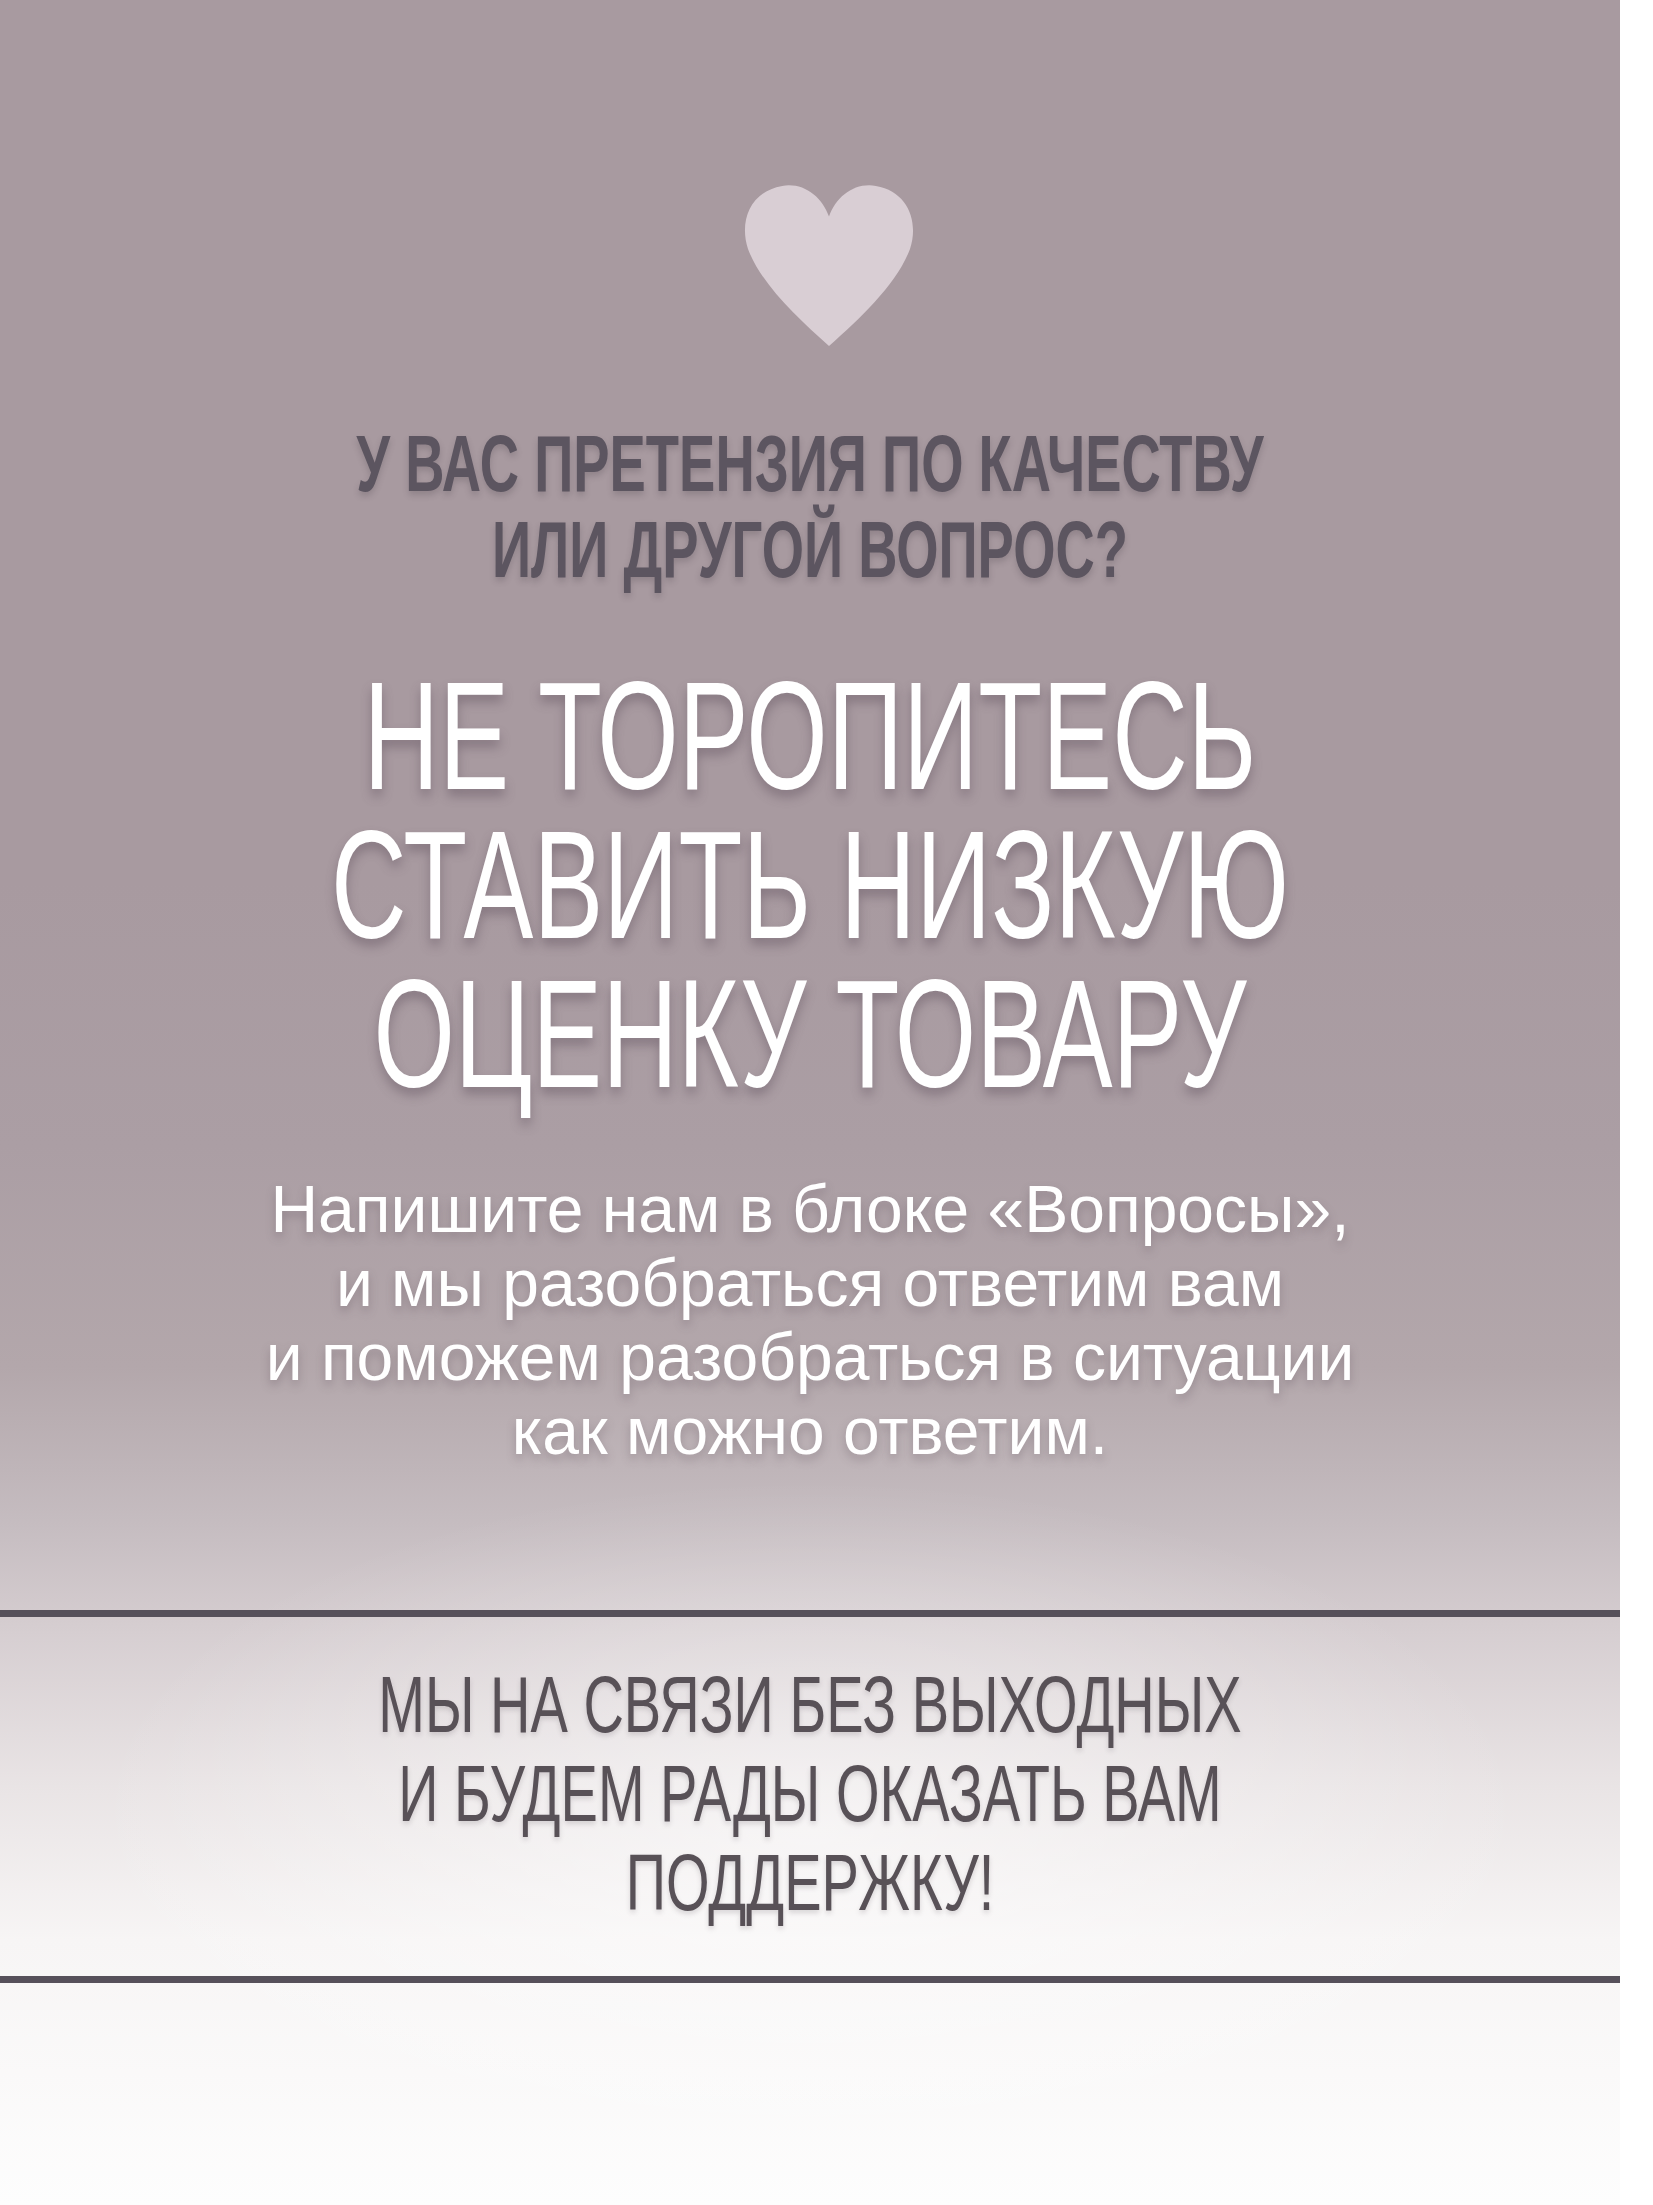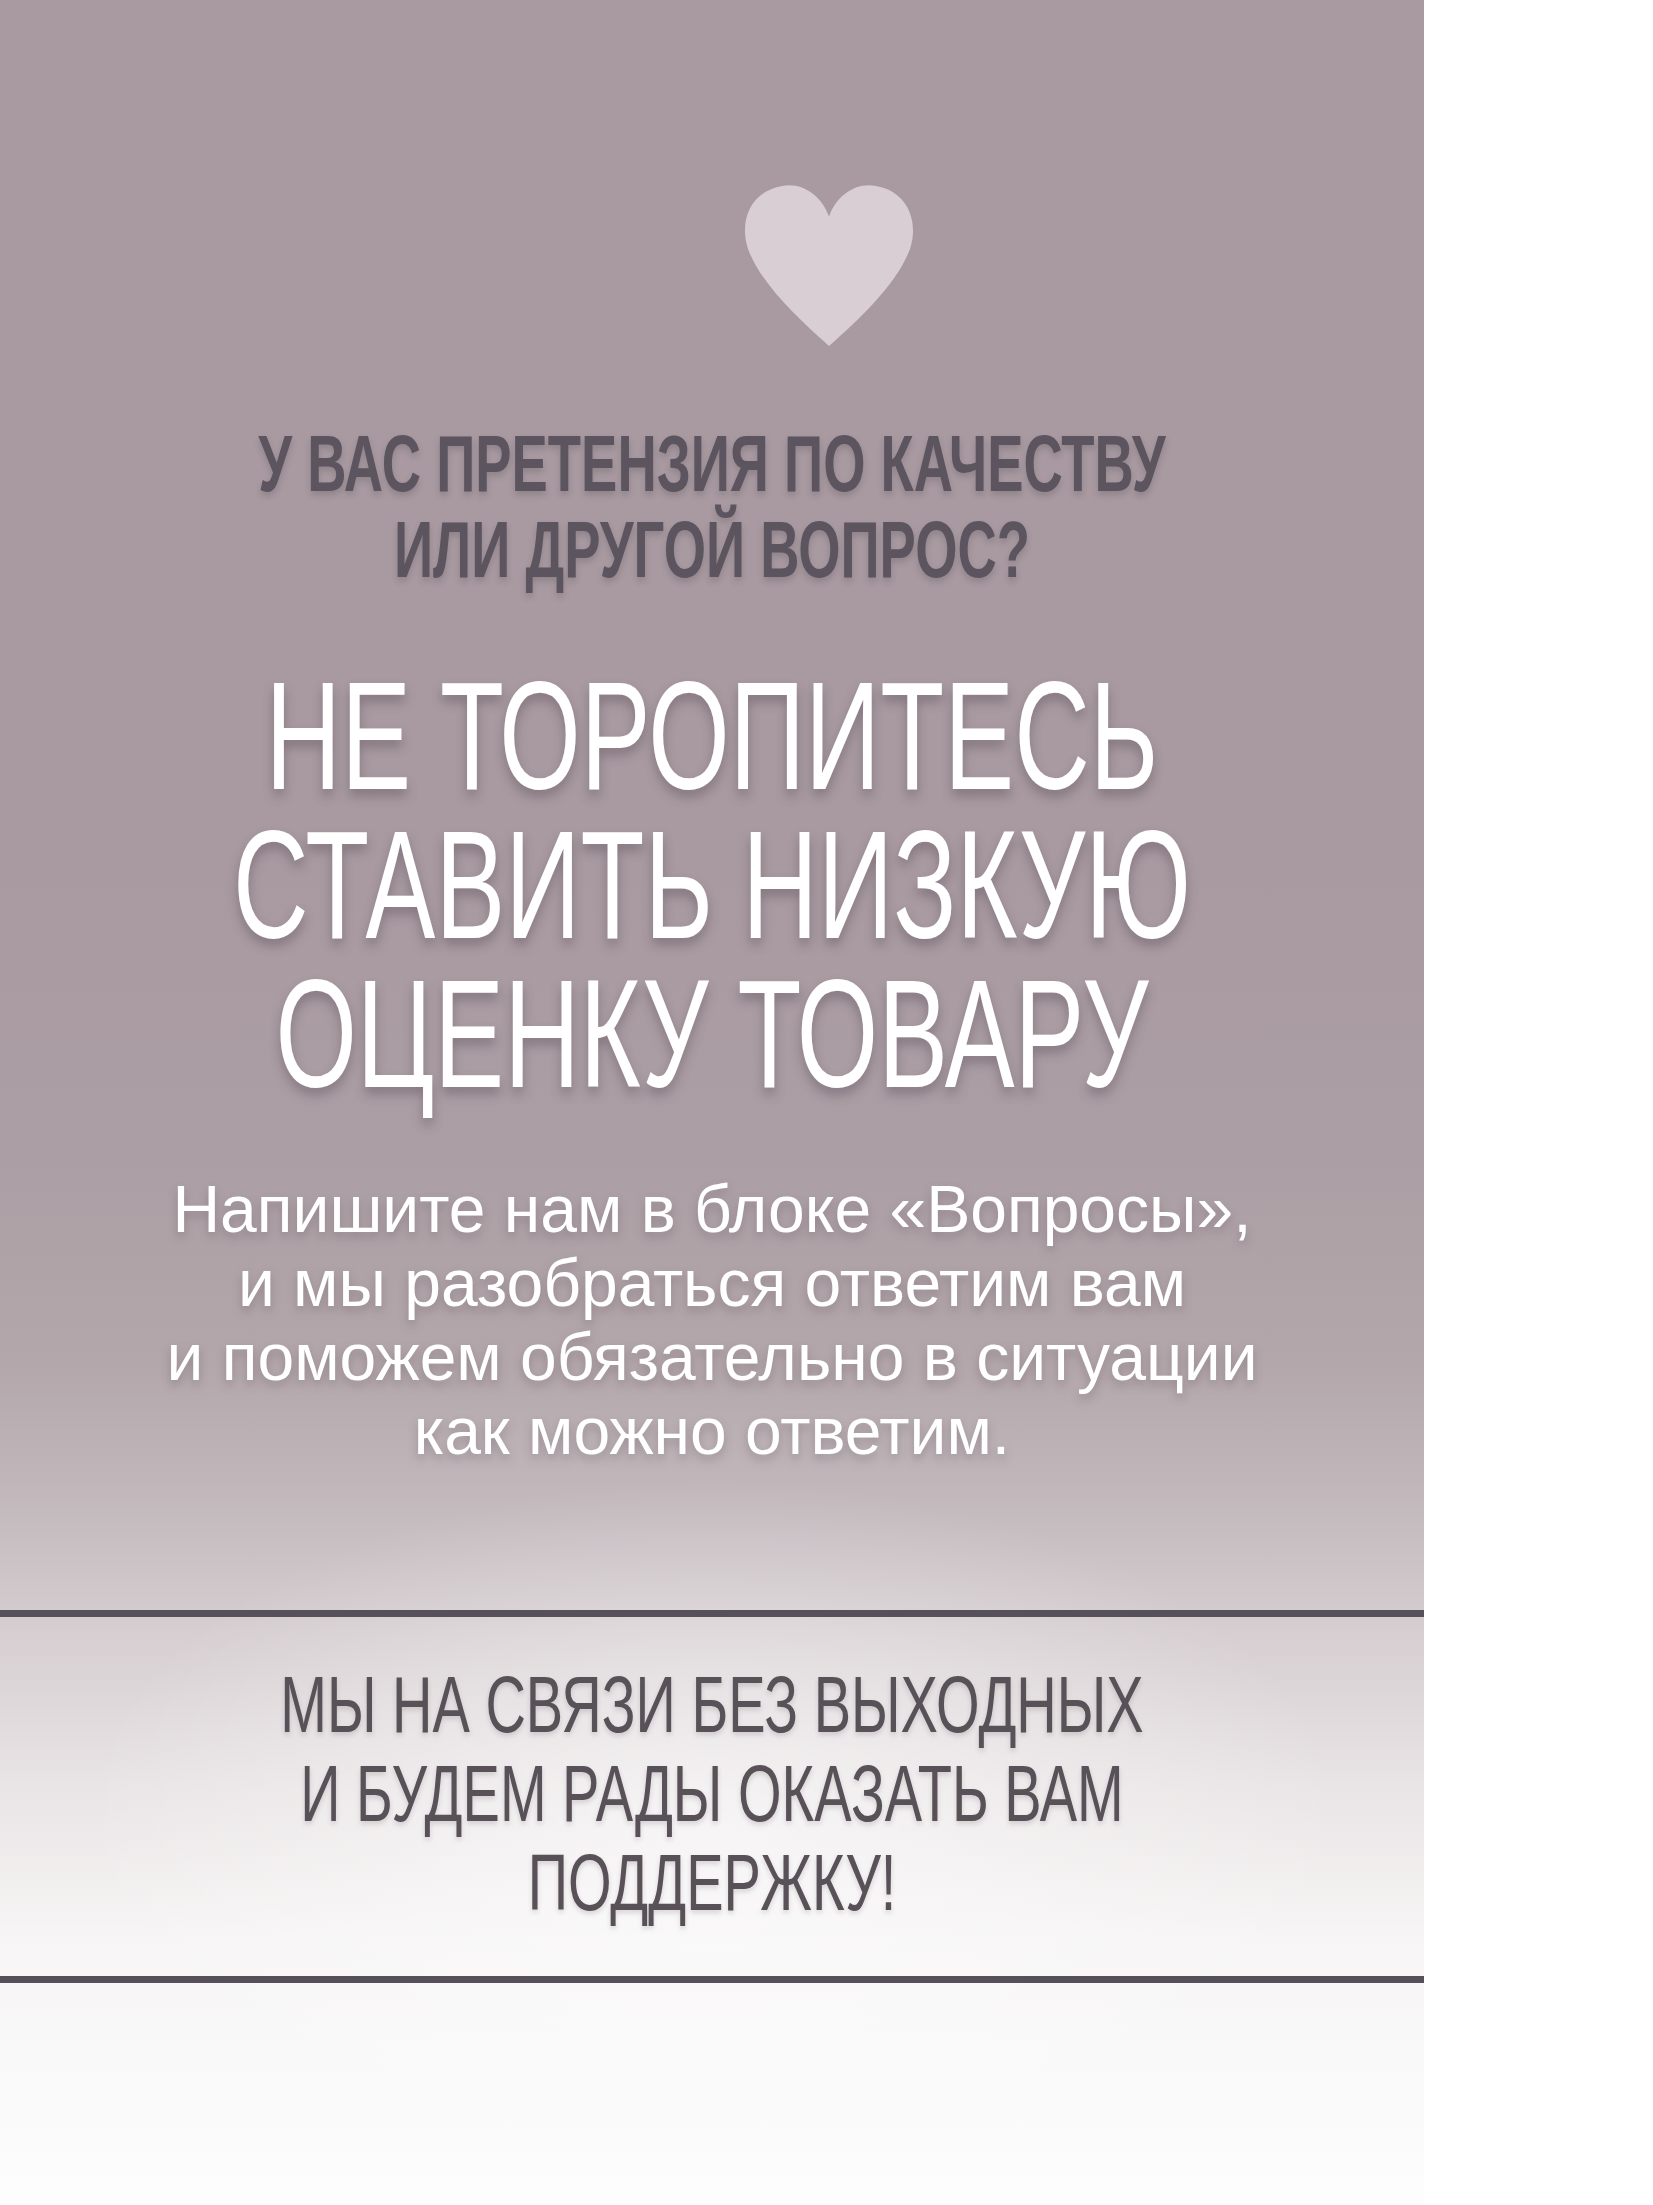--- a/index.html
+++ b/index.html
@@ -1,20 +1,20 @@
 <!DOCTYPE html>
 <html style="font-size:13.2px"><head>
 <meta charset="utf-8">
 <style>
   html, body { margin: 0; padding: 0; }
   body { background: #ffffff; }
 
   .poster {
     position: relative;
-    width: 1424px;
+    width: 1620px;
     height: 2205px;
     overflow: hidden;
     font-family: "Liberation Sans", "DejaVu Sans", sans-serif;
     background:
       radial-gradient(ellipse 62% 22% at 50% 83%, rgba(255,255,255,0.55), rgba(255,255,255,0) 72%),
       linear-gradient(180deg,
         #a89aa0 0%,
         #a89aa0 40%,
         #ab9ea4 52%,
         #b3a7ab 62%,
@@ -111,21 +111,21 @@
 
   <div class="text-block main-heading">
     <span class="line">НЕ ТОРОПИТЕСЬ</span>
     <span class="line">СТАВИТЬ НИЗКУЮ</span>
     <span class="line">ОЦЕНКУ ТОВАРУ</span>
   </div>
 
   <div class="text-block body-text">
     <span class="line">Напишите нам в блоке «Вопросы»,</span>
     <span class="line">и мы разобраться ответим вам</span>
-    <span class="line">и поможем обязательно в ситуации</span>
+    <span class="line">и поможем разобраться в ситуации</span>
     <span class="line">как можно ответим.</span>
   </div>
 
   <div class="rule rule-top"></div>
 
   <div class="text-block footer-heading">
     <span class="line">МЫ НА СВЯЗИ БЕЗ ВЫХОДНЫХ</span>
     <span class="line">И БУДЕМ РАДЫ ОКАЗАТЬ ВАМ</span>
     <span class="line">ПОДДЕРЖКУ!</span>
   </div>

